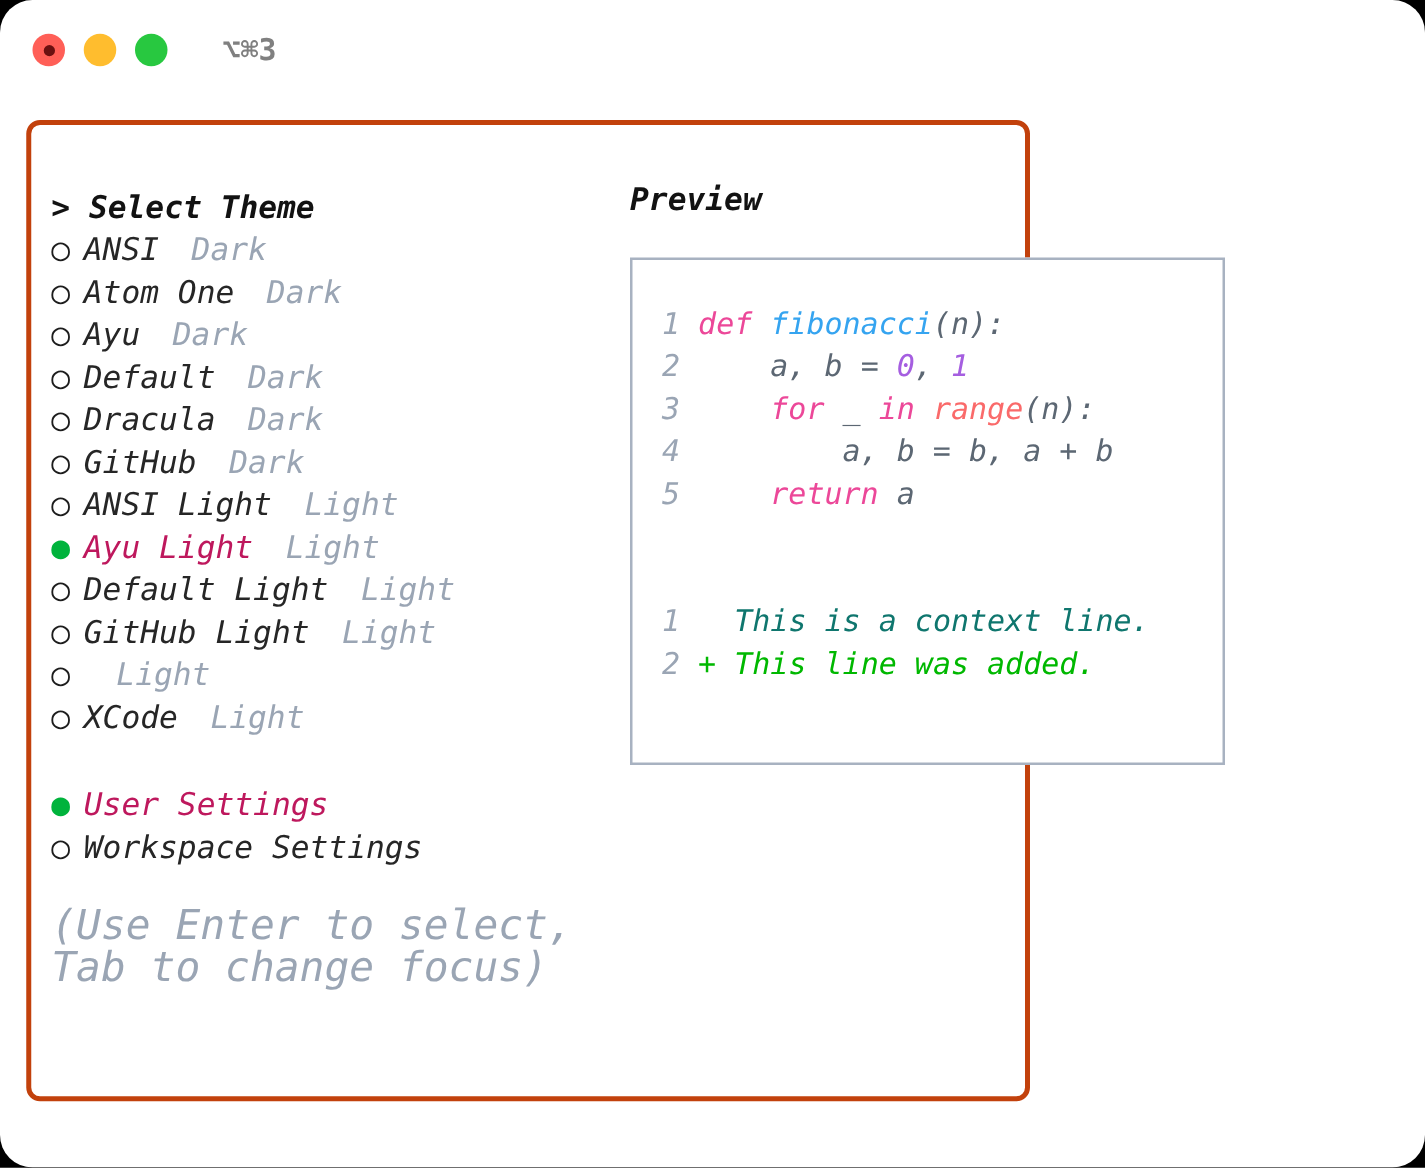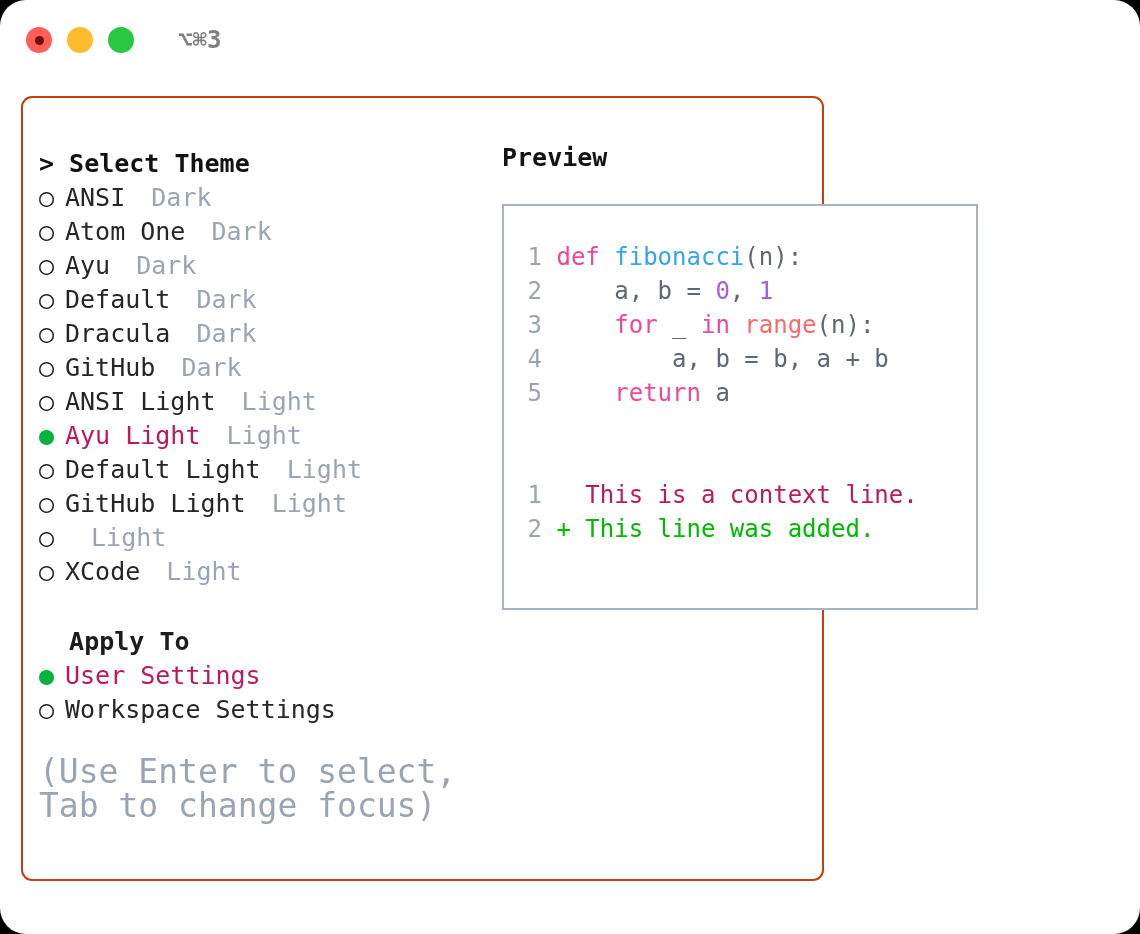--- a/index.html
+++ b/index.html
@@ -67,24 +67,25 @@
     line-height: 1;
   }
 
   
   .card {
     position: absolute;
     left: 21px;
     top: 96px;
     width: 803px;
     height: 785px;
-    border: 2px solid #c2410c;
+    border: 4px solid #c2410c;
     border-radius: 11px;
     box-sizing: border-box;
     background: #ffffff;
+    font-style: italic;
   }
   .card-inner {
     position: absolute;
     left: 0; top: 0;
     width: 100%;
     height: 100%;
     display: flex;
   }
 
   
@@ -172,21 +173,21 @@
     text-align: right;
   }
   .tok-kw   { color: #ec4899; }
   .tok-fn   { color: #35a4f0; }
   .tok-num  { color: #a55ee0; }
   .tok-bi   { color: #fa6a6a; }
   .tok-pl   { color: #5c6773; }
   .tok-punc { color: #5c6773; }
   .blank-line { height: 34px; }
 
-  .diff-ctx { color: #be185d; }
+  .diff-ctx { color: #0f766e; }
   .diff-del { color: #c01818; }
   .diff-add { color: #00b800; }
 </style>
 </head>
 <body>
 
 <div class="page">
 
   <div class="titlebar">
     <div class="dots">
@@ -238,21 +239,20 @@
           <div class="opt-row">
             <span class="marker">○</span><span class="opt-variant"> <span>Light</span></span>
           </div>
           <div class="opt-row">
             <span class="marker">○</span><span class="opt-label">XCode</span><span class="opt-variant"> <span>Light</span></span>
           </div>
         </div>
 
         <div class="spacer-30"></div>
 
-        <div class="section-title unfocused"><span>  </span><span>Apply To</span></div>
 
         <div>
           <div class="opt-row selected">
             <span class="marker">●</span><span class="opt-label">User Settings</span>
           </div>
           <div class="opt-row">
             <span class="marker">○</span><span class="opt-label">Workspace Settings</span>
           </div>
         </div>
 

